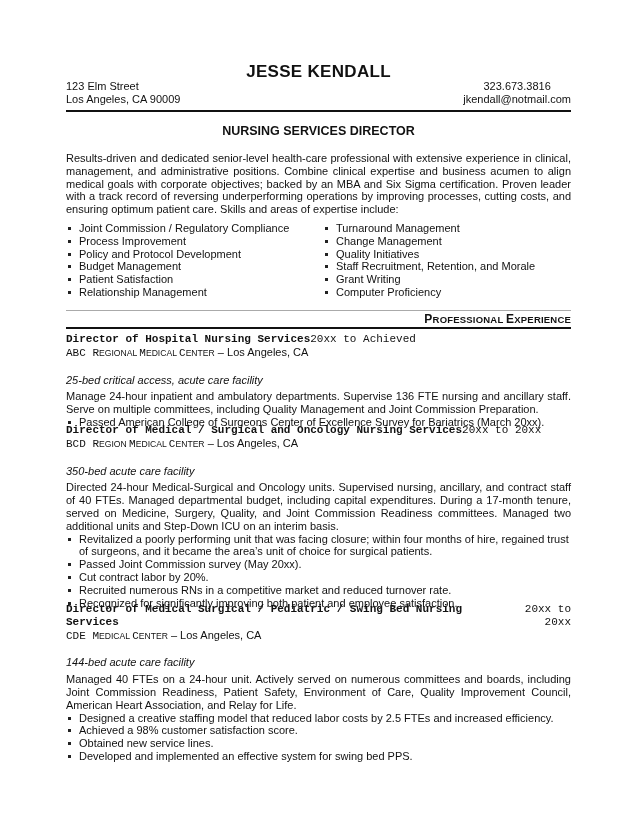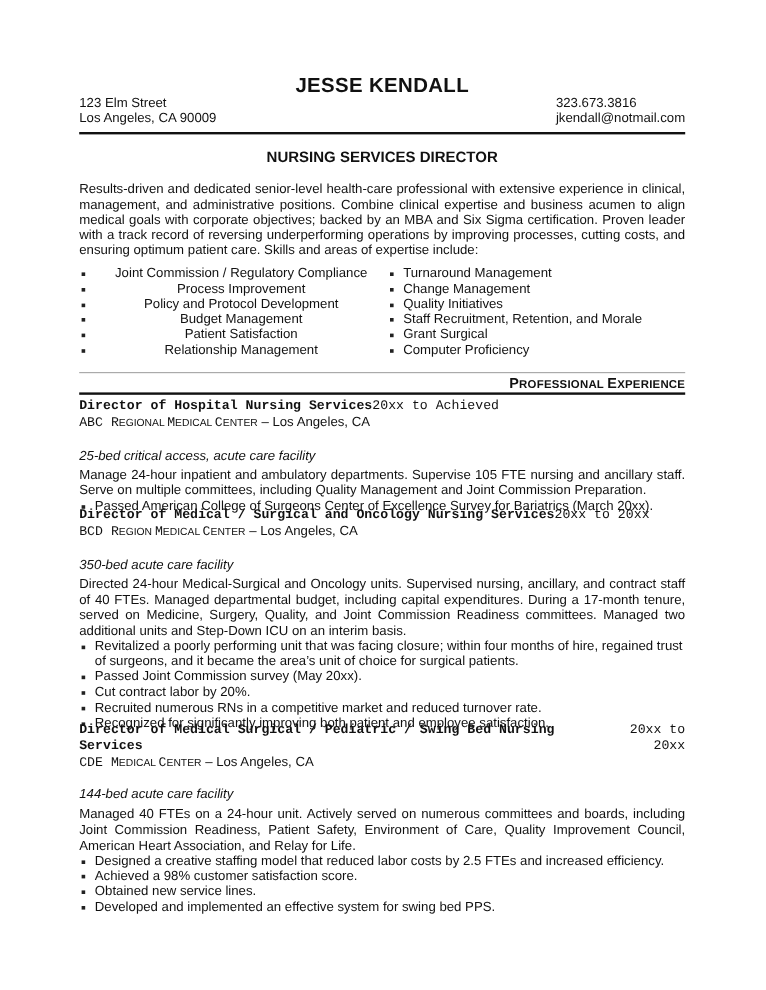--- a/index.html
+++ b/index.html
@@ -10,36 +10,36 @@
   }
   .page { position: absolute; left: 66px; top: 0; width: 505px; }
   .header { position: relative; height: 112px; }
   .name {
     position: absolute; top: 66px; left: 0; width: 505px; text-align: center;
     font-weight: bold; font-size: 17px; letter-spacing: 0.3px;
   }
   .name .big { font-size: 17px; }
   .name .small { font-size: 17px; }
   .addr { position: absolute; top: 80px; left: 0; }
-  .contact { position: absolute; top: 80px; right: 0; text-align: left; }
+  .contact { position: absolute; top: 80px; right: 0; text-align: center; }
   .rule-thick { position: absolute; top: 110px; left: 0; width: 505px; height: 2px; background: #111; }
   .title {
     position: absolute; top: 125px; left: 0; width: 505px; text-align: center;
     font-weight: bold; font-size: 12.5px;
   }
   .summary {
     position: absolute; top: 152px; left: 0; width: 505px;
     text-align: justify; font-size: 11px; line-height: 12.8px;
   }
   .skills {
     position: absolute; top: 222px; left: 0; width: 505px;
     display: flex;
   }
   .skills ul { list-style: none; margin: 0; padding: 0; }
-  .skills ul.col1 { width: 257px; text-align: center; }
+  .skills ul.col1 { width: 257px; }
   .skills li, .bullets li {
     position: relative; padding-left: 13px; line-height: 12.8px;
   }
   .skills li::before, .bullets li::before {
     content: ""; position: absolute; left: 2px; top: 5px; width: 3px; height: 3px; background: #222;
   }
   .rule-thin { position: absolute; top: 310px; left: 0; width: 505px; height: 1px; background: #aaa; }
   .section-head {
     position: absolute; top: 313px; left: 0; width: 505px; text-align: right;
     font-weight: bold; font-size: 12px; letter-spacing: 0.2px;
@@ -86,37 +86,37 @@
       <li>Policy and Protocol Development</li>
       <li>Budget Management</li>
       <li>Patient Satisfaction</li>
       <li>Relationship Management</li>
     </ul>
     <ul class="col2">
       <li>Turnaround Management</li>
       <li>Change Management</li>
       <li>Quality Initiatives</li>
       <li>Staff Recruitment, Retention, and Morale</li>
-      <li>Grant Surgical</li>
+      <li>Grant Writing</li>
       <li>Computer Proficiency</li>
     </ul>
   </div>
 
   <div class="rule-thin"></div>
   <div class="section-head"><span class="big">P</span><span class="small">ROFESSIONAL </span><span class="big">E</span><span class="small">XPERIENCE</span></div>
   <div class="rule-sec"></div>
 
   <div class="job" style="top:333px;">
     <div class="job-row">
       <span class="job-title">Director of Hospital Nursing Services</span>
       <span class="job-dates">20xx to Achieved</span>
     </div>
     <div class="employer"><span class="big">ABC </span><span class="big">R</span><span class="small">EGIONAL </span><span class="big">M</span><span class="small">EDICAL </span><span class="big">C</span><span class="small">ENTER</span><span> – Los Angeles, CA</span></div>
     <div class="facility">25-bed critical access, acute care facility</div>
-    <div class="desc">Manage 24-hour inpatient and ambulatory departments. Supervise 105 FTE nursing and ancillary staff. Serve on multiple committees, including Quality Management and Joint Commission Preparation.</div>
+    <div class="desc">Manage 24-hour inpatient and ambulatory departments. Supervise 136 FTE nursing and ancillary staff. Serve on multiple committees, including Quality Management and Joint Commission Preparation.</div>
     <ul class="bullets">
       <li>Passed American College of Surgeons Center of Excellence Survey for Bariatrics (March 20xx).</li>
     </ul>
   </div>
 
   <div class="job" style="top:424px;">
     <div class="job-row">
       <span class="job-title">Director of Medical / Surgical and Oncology Nursing Services</span>
       <span class="job-dates">20xx to 20xx</span>
     </div>

